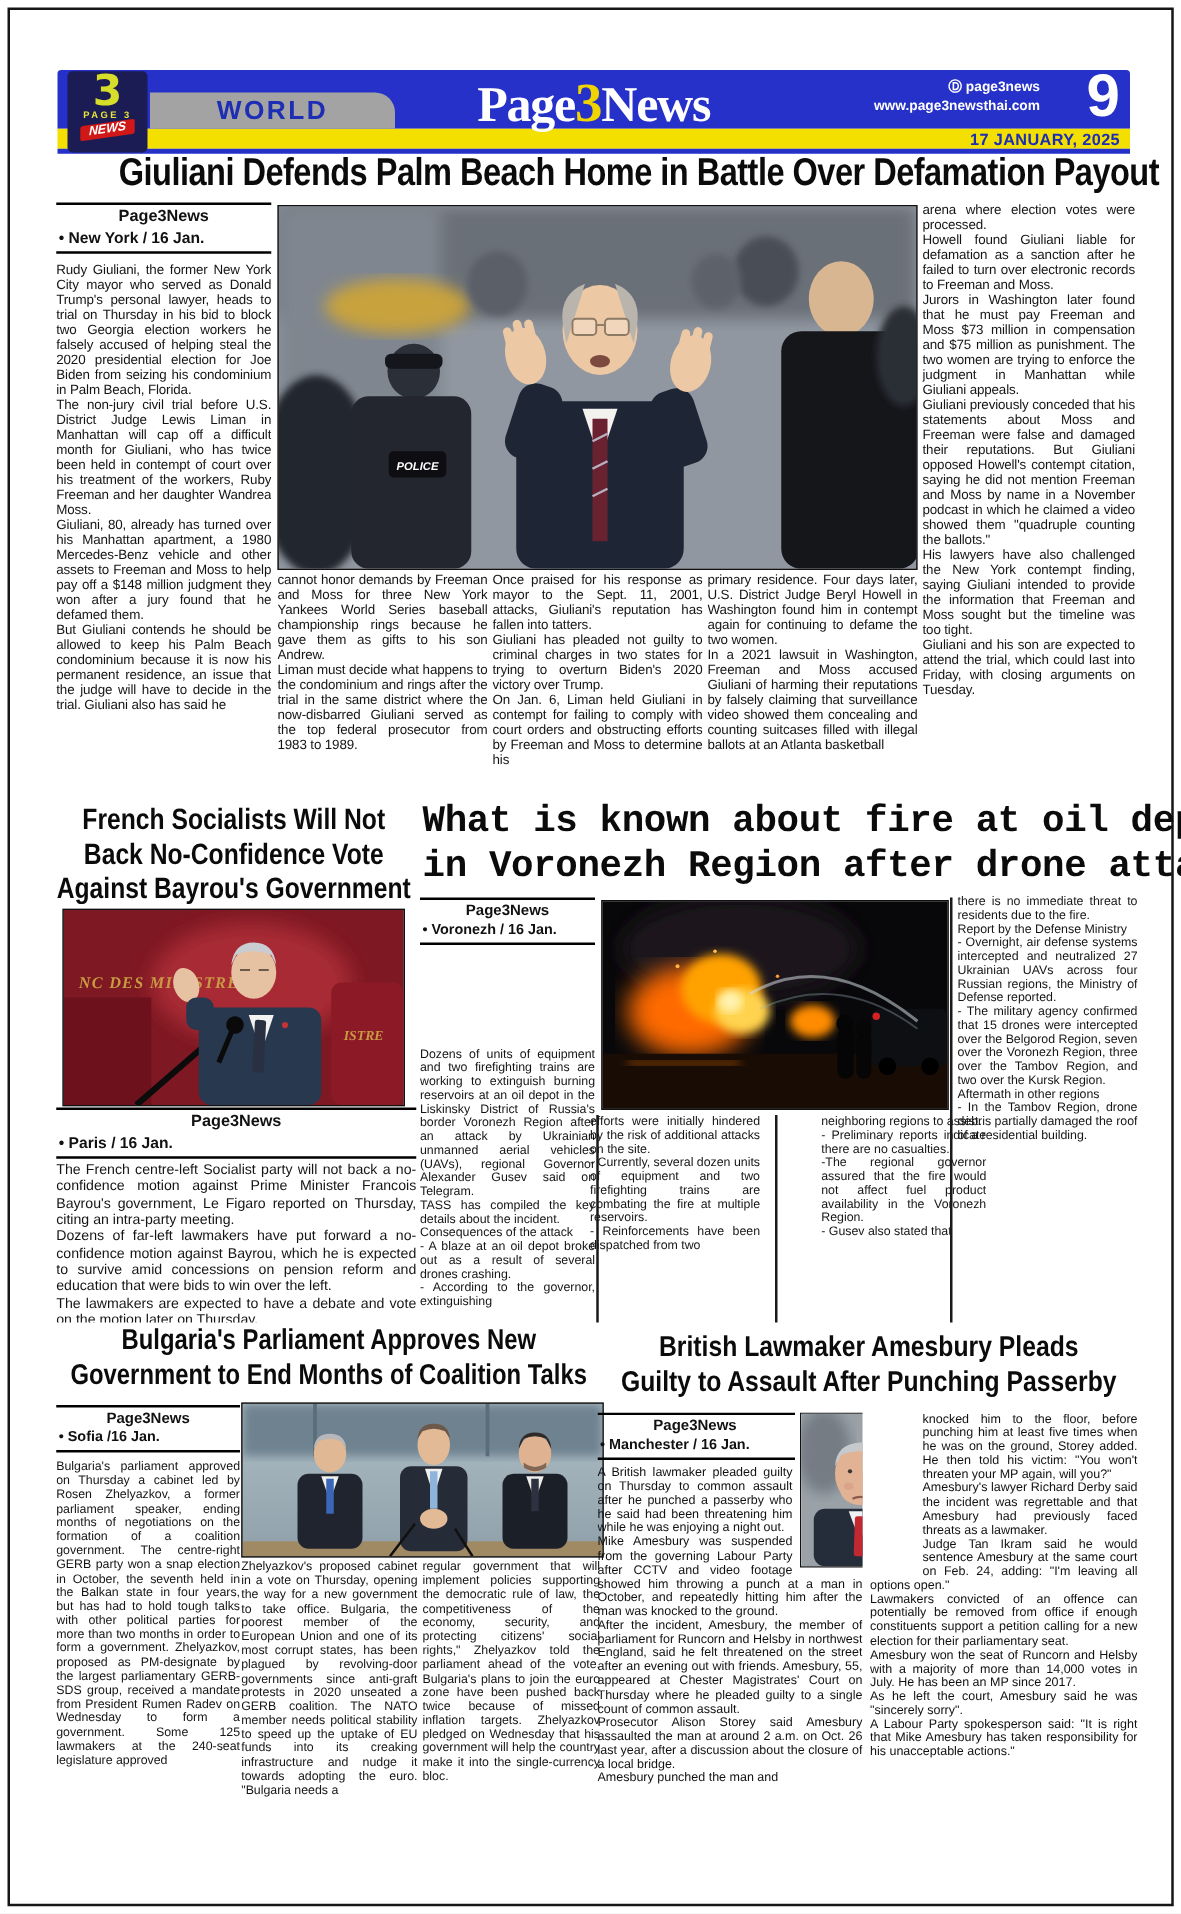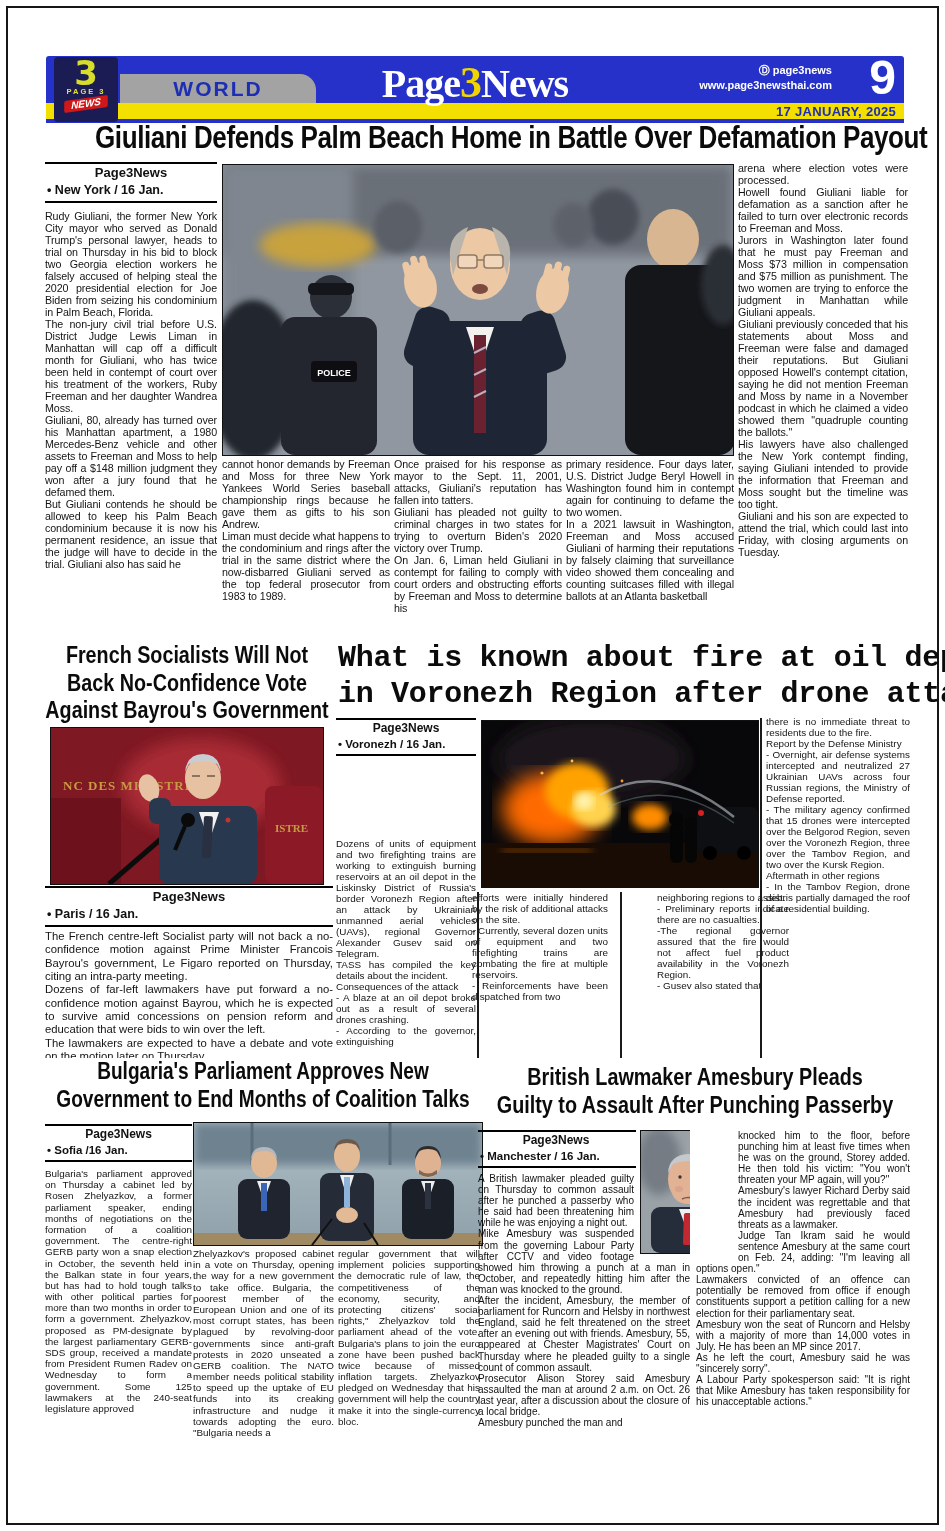--- a/index.html
+++ b/index.html
@@ -51,21 +51,21 @@
 
   
   .jcol{position:absolute;text-align:justify;overflow:hidden;color:#141414;}
   .jcol p{margin:0;}
   .a1{font-size:10.7px;line-height:1.12;letter-spacing:-.1px;}
   .a2{font-size:11.3px;line-height:1.18;}
   .a3{font-size:9.9px;line-height:1.11;}
   .a4{font-size:9.9px;line-height:1.13;}
 
   
-  .photo{position:absolute;border:1.5px solid #101010;overflow:hidden;background:#737373;}
+  .photo{position:absolute;border:1.5px solid #101010;overflow:hidden;background:#737373;font-style:italic;}
   .photo svg{display:block;width:100%;height:100%;}
 
   .vr{position:absolute;width:2px;background:#1a1a1a;}
 
   
   .a5-left{position:absolute;left:478px;top:1130px;width:212px;height:395px;overflow:hidden;}
   .a5-photo-float{float:right;width:95px;height:122px;margin:0 -47px 4px 6px;border:1.5px solid #101010;}
   .a5-photo-float svg{display:block;width:100%;height:100%;}
   .a5-left .dl{width:158px;}
   .a5-right{position:absolute;left:696px;top:1130px;width:214px;height:395px;overflow:hidden;}

